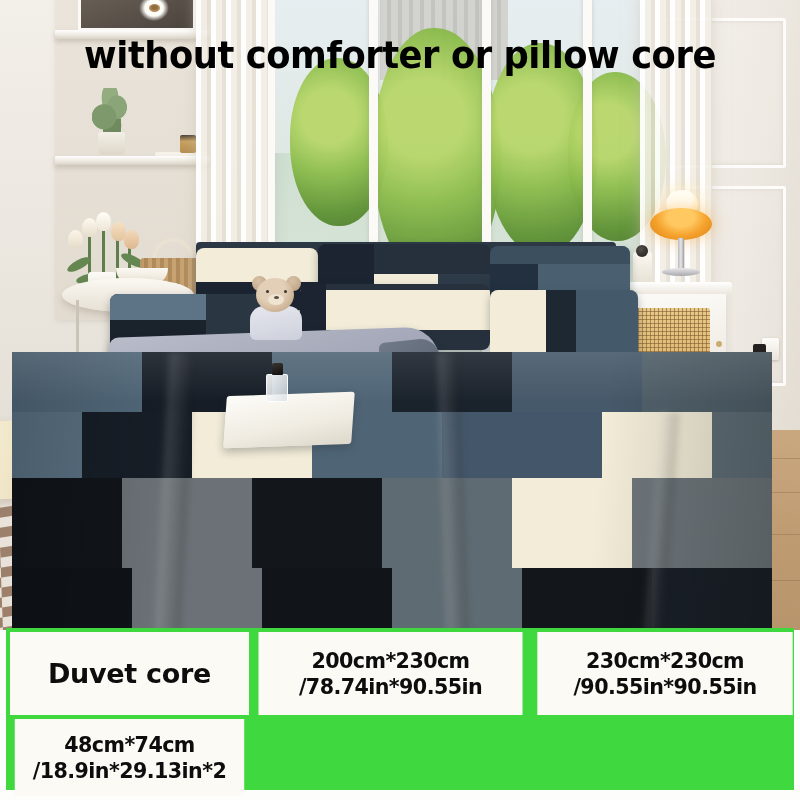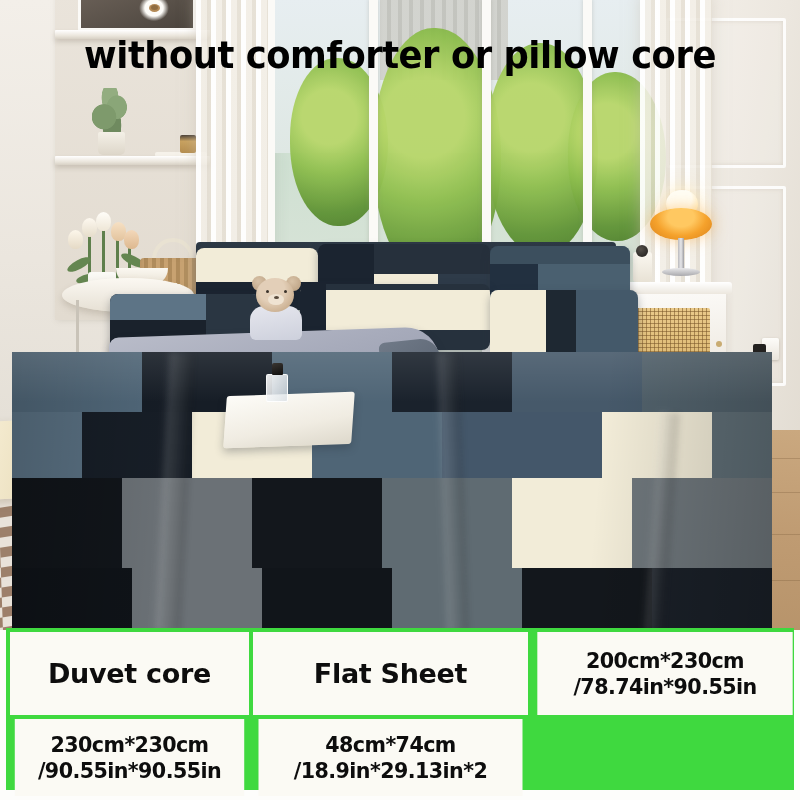--- a/index.html
+++ b/index.html
@@ -656,23 +656,20 @@
     </div>
   </div>
 
   <div class="headline">without comforter or pillow core</div>
 
   <div class="spec-table">
 
     <div class="cell head">
       <span>Duvet core</span>
     </div>
-    <div class="cell head">
-      <span>Flat Sheet</span>
-    </div>
 
     <div class="cell val">
       <div>
         <span>200cm*230cm</span>
         <span>/78.74in*90.55in</span>
       </div>
     </div>
     <div class="cell val">
       <div>
         <span>230cm*230cm</span>

